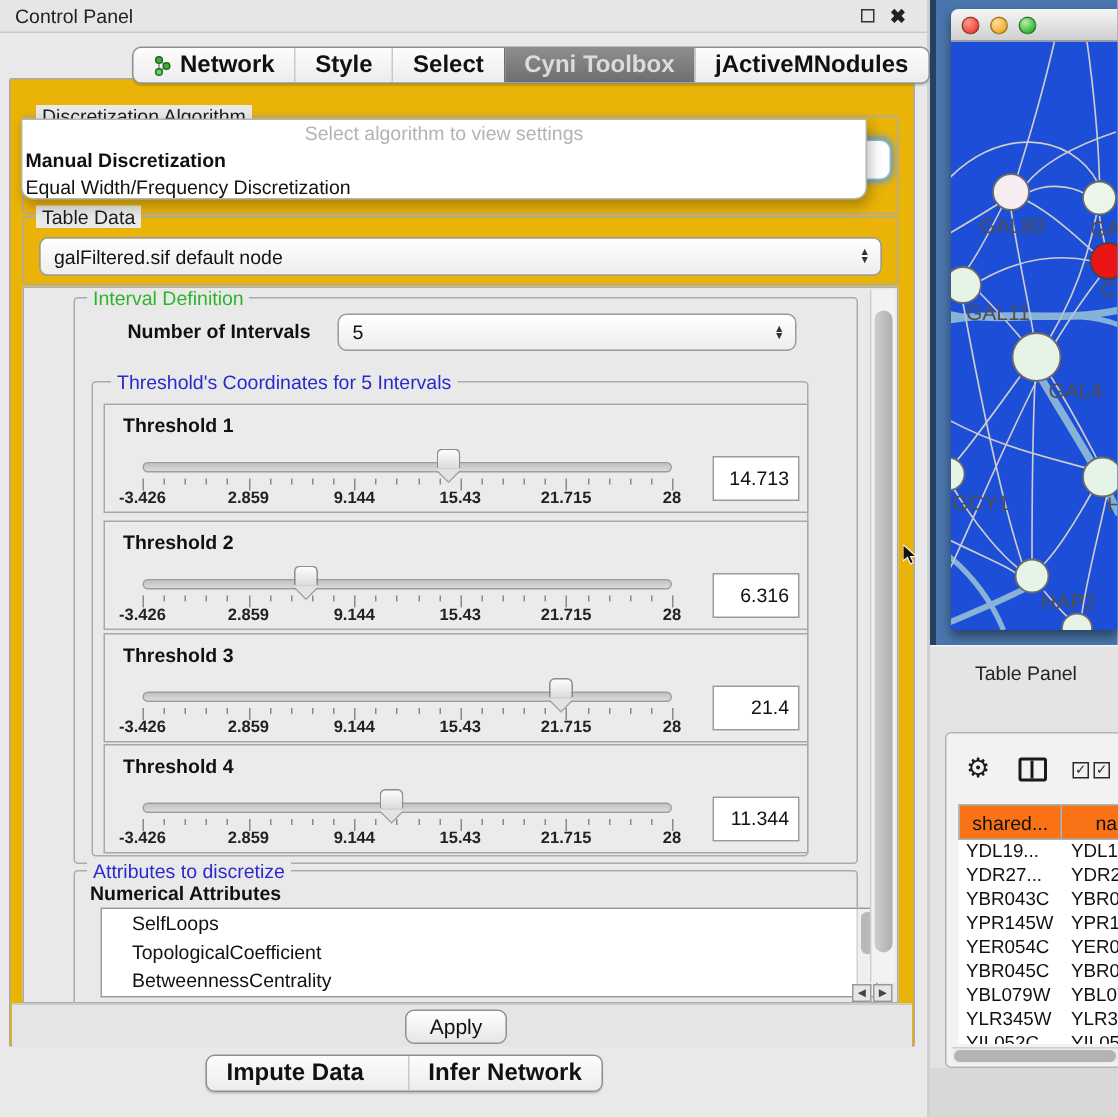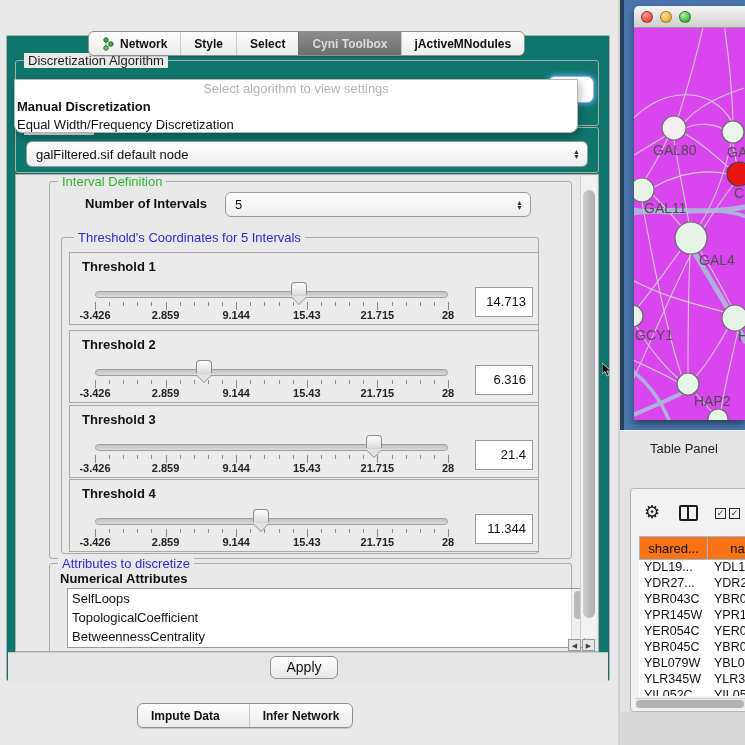--- a/index.html
+++ b/index.html
@@ -8,28 +8,28 @@
   .abs{position:absolute;}
 
   
   .control-panel{position:absolute;left:0;top:0;width:618px;height:745px;background:#e9e9e9;}
   .cp-titlebar{position:absolute;left:0;top:0;width:100%;height:22px;background:#e6e6e6;
     border-bottom:1px solid #c9c9c9;display:flex;align-items:center;padding:0 10px;font-size:13px;color:#222;}
   .win-btns{position:absolute;right:14px;top:4px;display:flex;gap:10px;align-items:center;}
   .float-btn{width:9px;height:9px;border:1.5px solid #333;display:inline-block;}
   .close-btn{font-size:13px;font-weight:bold;color:#222;line-height:13px;}
 
-  .main-panel{position:absolute;left:6px;top:35px;width:604px;height:646px;
-    border:1px solid #a9a9a9;background:#0f766e;border-radius:2px;}
+  .main-panel{position:absolute;left:6px;top:52px;width:604px;height:646px;
+    border:1px solid #a9a9a9;background:#eab308;border-radius:2px;}
 
   
   .tabbar{position:absolute;display:inline-flex;border:1px solid #8f8f8f;border-radius:6px;
     overflow:hidden;background:linear-gradient(#fdfdfd,#ececec);height:25px;z-index:5;
     box-shadow:0 1px 1px rgba(0,0,0,.15);}
-  .tab{display:flex;align-items:center;gap:5px;padding:0 13px;font-size:12px;font-weight:bold;
+  .tab{display:flex;align-items:center;gap:5px;padding:0 13px;font-size:16px;font-weight:bold;
     color:#111;white-space:nowrap;border-left:1px solid #c9c9c9;}
   .tab:first-child{border-left:none;}
   .tab.active{background:linear-gradient(#8d8d8d,#6e6e6e);color:#dcdcdc;border-left-color:#6e6e6e;}
 
   
   .grp{position:absolute;border:1px solid #ababab;border-radius:3px;}
   .grp>.legend{position:absolute;top:-8px;left:8px;background:#e9e9e9;padding:0 4px;
     font-size:13px;white-space:nowrap;}
   .legend.green{color:#2cb52c;}
   .legend.blue{color:#2a2acc;}
@@ -77,21 +77,21 @@
     filter:drop-shadow(0 1px 0 #8d8d8d);}
   .ticks{position:absolute;left:25px;top:49px;width:353px;height:9px;}
   .tick{position:absolute;top:0;width:1px;background:#8a8a8a;}
   .tick-labels{position:absolute;left:25px;top:56px;width:353px;height:13px;}
   .tick-lab{position:absolute;transform:translateX(-50%);font-size:11px;font-weight:bold;color:#222;white-space:nowrap;}
   .val-box{position:absolute;left:405px;top:34px;width:58px;height:30px;background:#fff;
     border:1px solid #9a9a9a;font-size:13px;color:#111;text-align:right;line-height:28px;padding-right:6px;}
 
   
   .listbox{position:absolute;background:#fff;border:1px solid #9a9a9a;overflow:hidden;}
-  .list-item{font-size:13px;color:#111;line-height:19px;padding-left:4px;white-space:nowrap;}
+  .list-item{font-size:13px;color:#111;line-height:19px;padding-left:20px;white-space:nowrap;}
   .list-vscroll{position:absolute;right:0;top:0;bottom:0;width:13px;background:#efefef;border-left:1px solid #d5d5d5;}
   .list-vscroll .thumb{position:absolute;left:2px;top:2px;width:9px;height:28px;border-radius:4px;background:#b9b9b9;}
 
   .apply-strip{position:absolute;left:1px;right:1px;top:616px;height:29px;background:#e5e5e5;
     border-top:1px solid #cacaca;}
   .apply-btn{position:absolute;left:262px;top:3px;width:68px;height:23px;border:1px solid #919191;
     border-radius:6px;background:linear-gradient(#ffffff,#e6e6e6);font-size:14px;color:#111;
     text-align:center;line-height:21px;}
 
   
@@ -99,21 +99,21 @@
     border-left:4px solid #26415f;}
   .net-window{position:absolute;left:10px;top:6px;width:111px;height:414px;
     box-shadow:0 4px 7px rgba(0,0,0,.45);}
   .net-titlebar{position:absolute;left:0;top:0;width:100%;height:22px;
     background:linear-gradient(#f6f6f6,#cfcfcf);border-bottom:1px solid #999;
     border-radius:5px 0 0 0;display:flex;align-items:center;padding-left:7px;gap:7px;}
   .light{width:12px;height:12px;border-radius:50%;border:1px solid rgba(0,0,0,.35);}
   .light.red{background:radial-gradient(circle at 35% 30%,#ff9a8d,#ee4b3c 70%);}
   .light.yellow{background:radial-gradient(circle at 35% 30%,#ffe09a,#f2af34 70%);}
   .light.green{background:radial-gradient(circle at 35% 30%,#b7f0a8,#39b83c 70%);}
-  .net-canvas{position:absolute;left:0;top:22px;width:111px;height:392px;background:#d946ef;overflow:hidden;}
+  .net-canvas{position:absolute;left:0;top:22px;width:111px;height:392px;background:#1d4ed8;overflow:hidden;}
 
   .tp-headerbar{position:absolute;left:620px;top:430px;width:151px;height:36px;background:#e4e4e4;
     border-top:1px solid #f2f2f2;display:flex;align-items:center;padding-left:30px;
     font-size:13px;color:#222;text-align:right;}
   .table-container{position:absolute;left:630px;top:488px;width:130px;height:224px;
     background:#f2f2f2;border:1px solid #b3b3b3;border-radius:4px 0 0 4px;}
   .tp-gear{position:absolute;left:13px;top:12px;font-size:18px;color:#1a1a1a;}
   .tp-colicon{position:absolute;left:48px;top:16px;width:19px;height:16px;border:2px solid #1a1a1a;border-radius:2px;}
   .tp-colicon:after{content:"";position:absolute;left:6px;top:0;width:2px;height:12px;background:#1a1a1a;}
   .tp-check{position:absolute;top:19px;width:11px;height:11px;border:1.5px solid #2a2a2a;
@@ -130,20 +130,27 @@
   .tp-hscroll .thumb{position:absolute;left:1px;top:1px;width:108px;height:8px;border-radius:4px;background:#b3b3b3;}
   .below-table{position:absolute;left:620px;top:712px;width:125px;height:33px;background:#d8d8d8;}
   .gutterbar{position:absolute;left:618px;top:0;width:2px;height:745px;background:#cfcfcf;}
 
   .net-label{font-size:14px;fill:#4f4f4f;}
 </style>
 </head>
 <body>
 
 <div class="control-panel">
+  <div class="cp-titlebar">
+    <span>Control Panel</span>
+    <span class="win-btns">
+      <span class="float-btn"></span>
+      <span class="close-btn">✖</span>
+    </span>
+  </div>
 
   <div class="main-panel">
 
     <div class="grp" style="left:8px;top:24px;width:584px;height:66px;">
       <span class="legend plain">Discretization Algorithm</span>
       <div class="combo-frag" style="left:532px;top:15px;width:46px;height:27px;"></div>
     </div>
 
     <div class="grp" style="left:8px;top:91px;width:584px;height:46px;">
       <span class="legend plain">Table Data</span>

